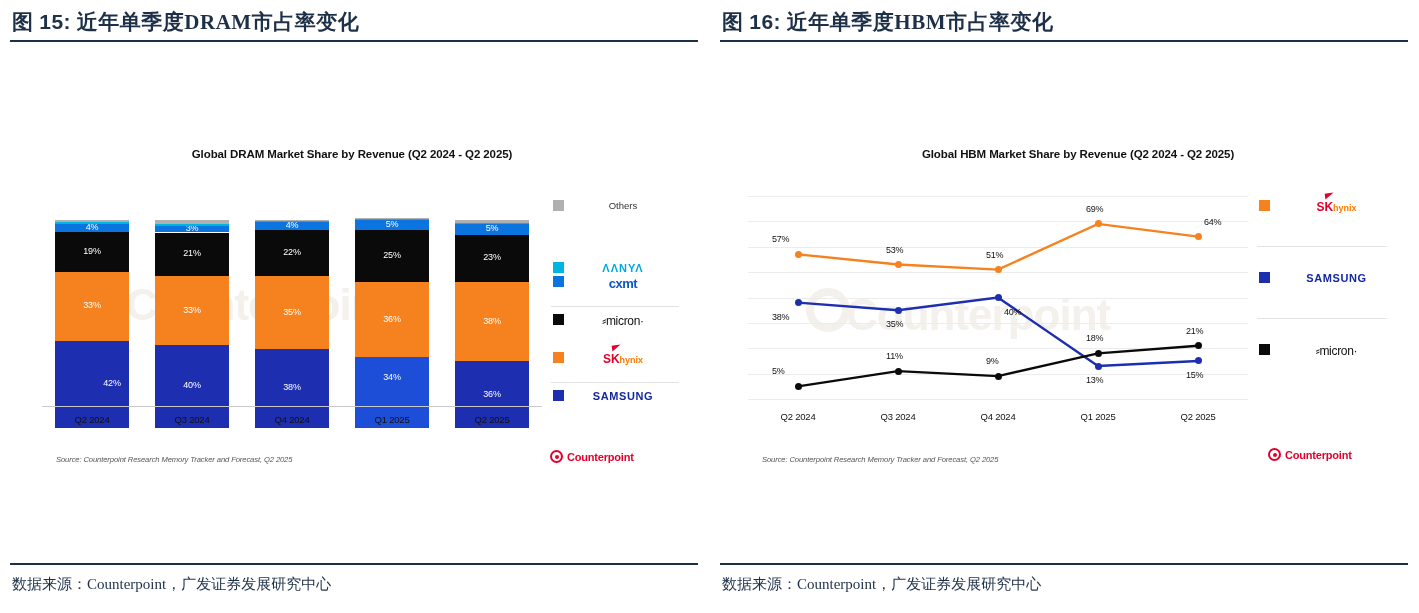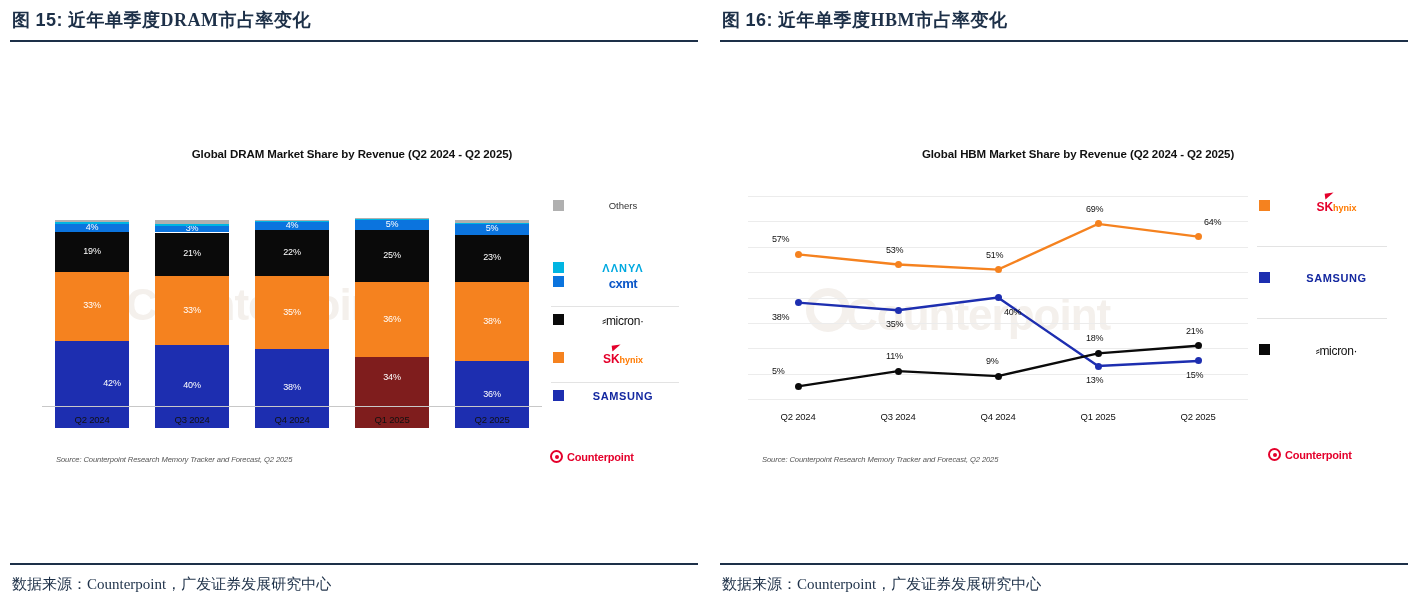--- a/index.html
+++ b/index.html
@@ -9,21 +9,21 @@
     overflow:hidden;position:relative;
   }
   .panel{position:absolute;top:0;height:613px;width:709px;}
   .panel-left{left:0;}
   .panel-right{left:710px;}
 
   
   .fig-title{
     position:absolute;left:12px;top:8px;
     font-family:"Liberation Serif","DejaVu Serif",serif;
-    font-size:18px;font-weight:bold;color:#1d3048;
+    font-size:21px;font-weight:bold;color:#1d3048;
     letter-spacing:.5px;white-space:nowrap;
   }
   .fig-title .num{font-family:"Liberation Sans",sans-serif;}
   .rule-top{position:absolute;left:10px;top:40px;width:688px;height:2px;background:#1d3048;}
   .rule-bot{position:absolute;left:10px;top:563px;width:688px;height:2px;background:#1d3048;}
   .fig-source{
     position:absolute;left:12px;top:575px;
     font-family:"Liberation Serif","DejaVu Serif",serif;
     font-size:15px;color:#1d3048;white-space:nowrap;
   }
@@ -159,21 +159,21 @@
             <div class="seg-lbl" style="top: 16.88px;">22%</div>
           </div>
           <div class="seg" style="bottom: 197.6px; height: 8.32px; background: rgb(11, 116, 222);">
             <div class="seg-lbl" style="top: -1.84px;">4%</div>
           </div>
           <div class="seg" style="bottom: 205.92px; height: 1.248px; background: rgb(0, 181, 226);"></div>
           <div class="seg" style="bottom: 207.168px; height: 0.832px; background: rgb(176, 176, 176);"></div>
         </div>
         <div class="xlbl" style="left: 200px; width: 100px; top: 216px;">Q4 2024</div>
         <div class="bar" style="left: 313px; width: 74px; height: 208px;">
-          <div class="seg" style="bottom: 0px; height: 85px; background: #7f1d1d;">
+          <div class="seg" style="bottom: 0px; height: 85px; background: #1d4ed8;">
             <div class="seg-lbl" style="top: 29.36px;">34%</div>
           </div>
           <div class="seg" style="bottom: 70.72px; height: 74.88px; background: rgb(245, 130, 31);">
             <div class="seg-lbl" style="top: 31.44px;">36%</div>
           </div>
           <div class="seg" style="bottom: 145.6px; height: 52px; background: rgb(10, 10, 10);">
             <div class="seg-lbl" style="top: 20px;">25%</div>
           </div>
           <div class="seg" style="bottom: 197.6px; height: 10.4px; background: rgb(11, 116, 222);">
             <div class="seg-lbl" style="top: -0.8px;">5%</div>

